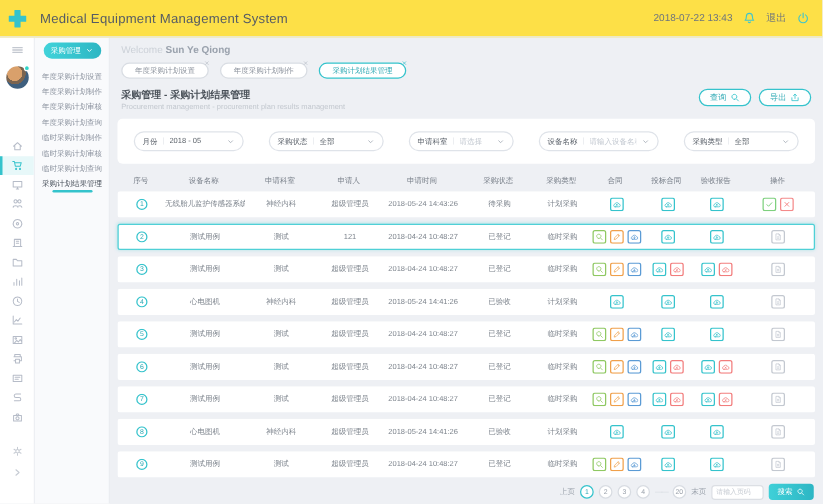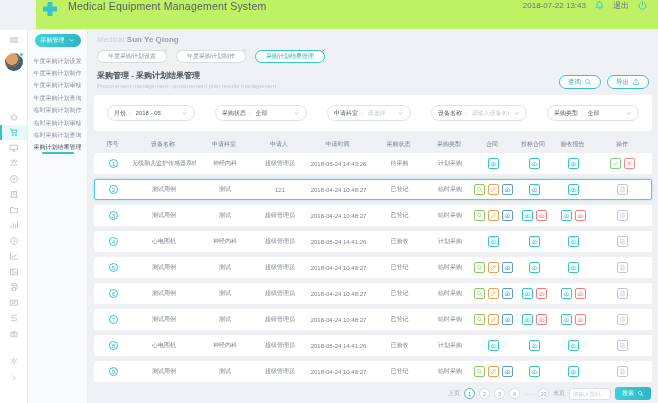--- a/index.html
+++ b/index.html
@@ -1,21 +1,21 @@
 <!DOCTYPE html>
 <html><head>
 <meta charset="utf-8">
 <style>
   * { margin:0; padding:0; box-sizing:border-box; font-family:"Liberation Sans","DejaVu Sans",sans-serif; }
   html,body { width:658px; height:403px; }
   body { position:relative; background:#eef0f4; overflow:hidden; color:#555; }
   svg.ic { display:block; }
 
   
-  .topbar { position:absolute; top:0; left:0; right:0; height:30px; background:#bef264; border-bottom:1px solid #e8ebef; display:flex; align-items:flex-start; z-index:5;margin-left:36px; }
+  .topbar { position:absolute; top:0; left:0; right:0; height:30px; background:#fde047; border-bottom:1px solid #e8ebef; display:flex; align-items:center; z-index:5; }
   .logo-wrap { width:28px; display:flex; justify-content:center; }
   .topbar-title { font-size:10.5px; color:#565c64; letter-spacing:.2px; margin-left:4px; }
   .topbar-right { margin-left:auto; display:flex; align-items:center; gap:8px; padding-right:10px; }
   .dt { font-size:8px; color:#6d747d; }
   .logout { font-size:8px; color:#6d747d; }
   .tb-ic { color:#3ec5cd; }
 
   
   .rail { position:absolute; top:30px; left:0; width:28px; bottom:0; background:#fff; border-right:1px solid #edeff3; display:flex; flex-direction:column; align-items:center; }
   .rail-menu { margin-top:4px; color:#c3c8d0; }
@@ -40,21 +40,21 @@
   
   .main { position:absolute; top:30px; left:88px; right:0; bottom:0; padding:0 6px; }
   .welcome { padding:5px 3px 0; font-size:8px; color:#ccd1d8; }
   .welcome .uname { color:#9aa2ad;font-weight:bold; }
   .tabs { display:flex; gap:9px; margin-top:6px; padding-left:3px; }
   .tab { position:relative; height:13px; padding:0 10px; border:1px solid #d9dde3; background:#fff; border-radius:7px; font-size:6px; color:#8b929c; display:flex; align-items:center; cursor:pointer; }
   .tab.active { border-color:#35c3cc; color:#2fa9b4; }
   .tab .closer { position:absolute; top:-3px; right:-2px; color:#b9bfc7; background:transparent; }
   .tab.active .closer { color:#35c3cc; }
 
-  .page-head { display:flex; margin-top:7px; padding:0 3px; align-items:flex-end; }
+  .page-head { display:flex; margin-top:7px; padding:0 3px; align-items:flex-start; }
   .ph-title { font-size:8px; font-weight:bold; color:#4a5159; }
   .ph-sub { font-size:6px; color:#c3c8cf; margin-top:2px; }
   .ph-actions { margin-left:auto; display:flex; gap:6px; margin-top:1px; }
   .action-btn { height:14px; border:1px solid #35c3cc; color:#2fa9b4; border-radius:8px; background:#fdfefe; font-size:6.5px; padding:0 8px; display:flex; align-items:center; gap:3px; cursor:pointer; }
   .action-btn svg { color:#35c3cc; }
 
   .filter-card { margin-top:6px; background:#fff; border-radius:4px; height:36px; display:flex; align-items:center; justify-content:space-between; padding:0 13px; }
   .pill { height:16px; border:1px solid #dfe3e9; border-radius:9px; display:flex; align-items:center; font-size:6px; padding:0 6px; gap:4px; background:#fff; cursor:pointer; }
   .pill .lab { color:#565d66; white-space:nowrap; }
   .pill .sep { color:#e2e5ea; }
@@ -318,21 +318,21 @@
       <div class="menu-item">年度采购计划查询</div>
       <div class="menu-item">临时采购计划制作</div>
       <div class="menu-item">临时采购计划审核</div>
       <div class="menu-item">临时采购计划查询</div>
       <div class="menu-item active">采购计划结果管理</div>
     </div>
 </aside>
 
 <main class="main">
   <div class="welcome">
-    <span>Medical</span>
+    <span>Welcome</span>
     <span class="uname">Sun Ye Qiong</span>
   </div>
 
   <div class="tabs" id="tabs">
       <div class="tab">
         <span>年度采购计划设置</span>
         <span class="closer">
           <svg viewBox="0 0 16 16" class="ic" width="5" height="5">
             <use href="#sym-close"></use>
           </svg>

